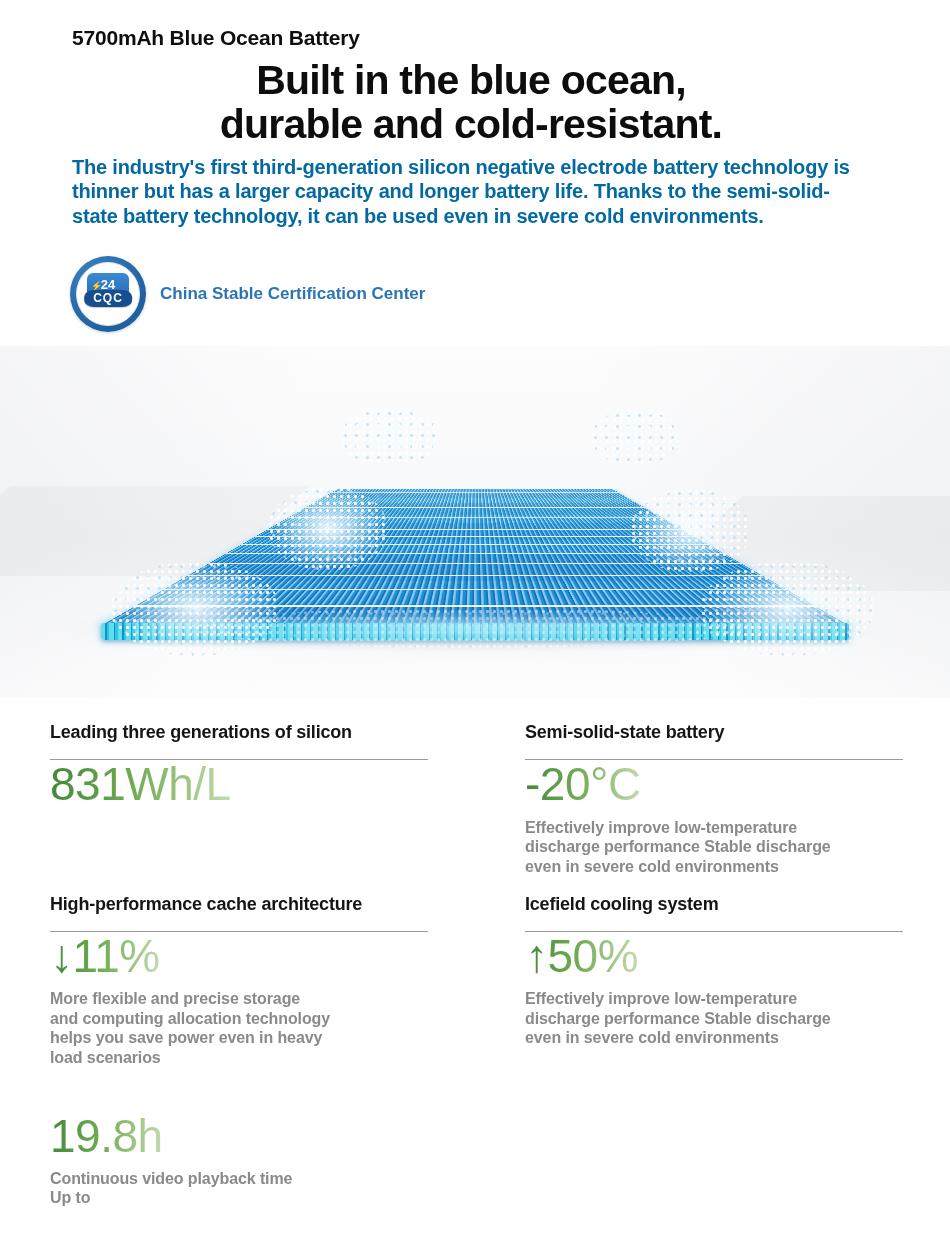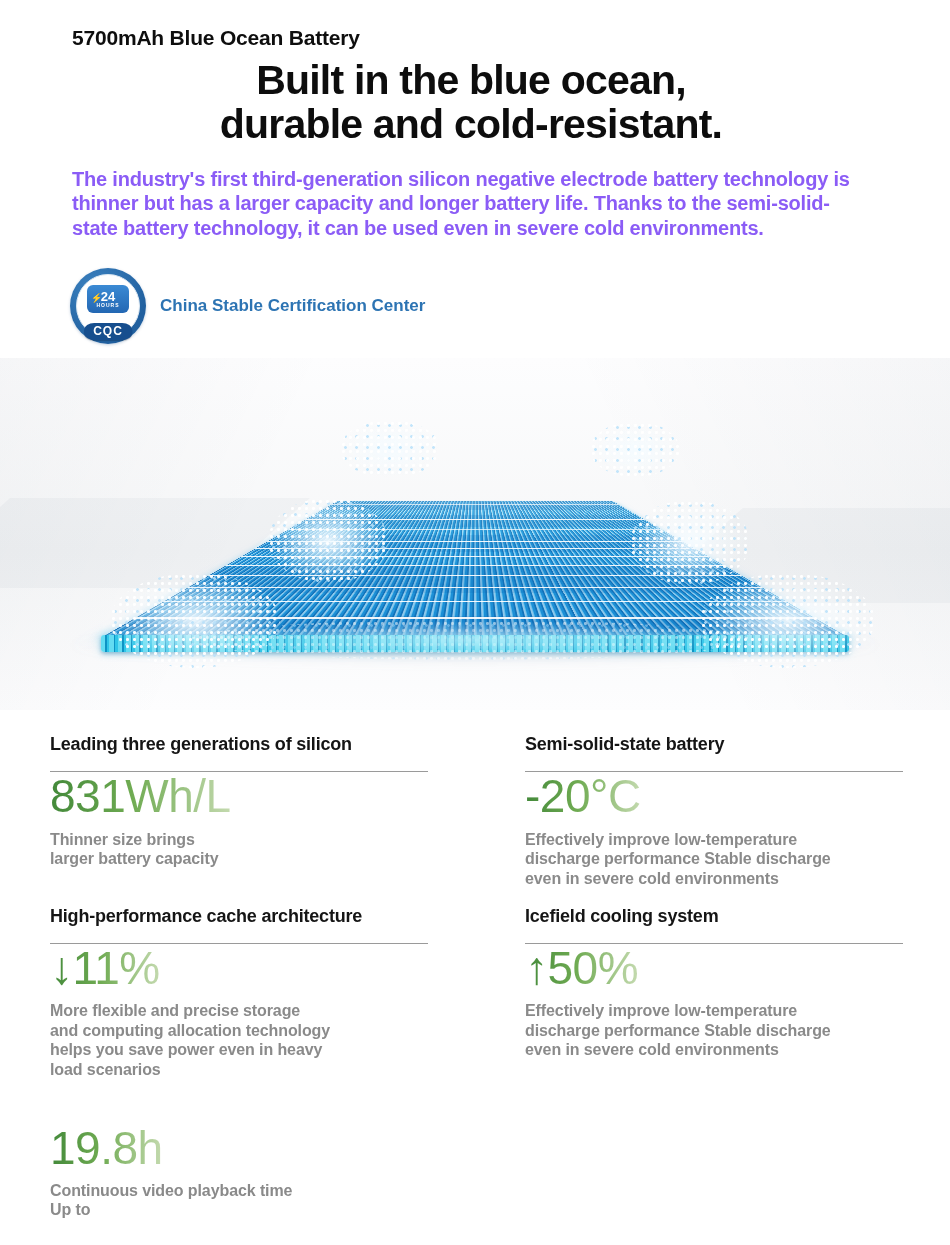--- a/index.html
+++ b/index.html
@@ -3,35 +3,35 @@
 <meta charset="utf-8">
 <style>
   * { margin:0; padding:0; box-sizing:border-box; }
   html,body { width:950px; background:#ffffff; font-family:"Liberation Sans", sans-serif; }
   body { height:1245px; overflow:hidden; color:#111; }
 
   
   .intro { padding:26px 80px 0 72px; }
   .eyebrow { font-size:21px; font-weight:bold; color:#0e0e0e; letter-spacing:-0.2px; }
   .main-title { margin-top:8px; font-size:41px; line-height:1.08; font-weight:bold; color:#0d0d0d; letter-spacing:-0.8px;text-align:center; }
-  .lead { margin-top:20px; max-width:800px; font-size:20px; line-height:1.23; font-weight:bold; color:#8b5cf6; letter-spacing:-0.2px; }
+  .lead { margin-top:8px; max-width:800px; font-size:20px; line-height:1.23; font-weight:bold; color:#0369a1; letter-spacing:-0.2px; }
 
   
   .cert { display:flex; align-items:center; gap:14px; margin:28px 0 0 70px; }
   .badge { position:relative; width:76px; height:76px; border-radius:50%;
            background:radial-gradient(circle at 35% 30%, #3f86c4, #21609f 70%); flex:0 0 auto;
            box-shadow:0 1px 3px rgba(20,70,130,.25); }
   .badge-inner { position:absolute; inset:6px; border-radius:50%; background:#fff; border:1px solid #dbe7f2; }
   .badge-chip { position:absolute; top:17px; left:50%; transform:translateX(-50%);
                 width:42px; height:28px; border-radius:6px; background:linear-gradient(180deg,#3b8ad4,#2367b3);
                 color:#fff; display:flex; flex-direction:column; align-items:center; justify-content:center; line-height:1; }
   .badge-chip .h24 { font-size:13px; font-weight:bold;text-align:center; }
   .badge-chip .hrs { font-size:5px; font-weight:bold; letter-spacing:1px; }
   .badge-bolt { position:absolute; left:4px; top:9px; font-size:9px; color:#fff; }
-  .badge-ribbon { position:absolute; bottom:4px; left:50%; transform:translateX(-50%);
+  .badge-ribbon { position:absolute; bottom:25px; left:50%; transform:translateX(-50%);
                   background:#164e8e; color:#fff; font-size:12px; font-weight:bold; letter-spacing:1px;
                   padding:1px 9px 2px; border-radius:10px / 7px; box-shadow:0 1px 1px rgba(0,0,0,.2); }
   .cert-text { display:flex; flex-direction:column; gap:2px; }
   .cert-org { font-size:17px; font-weight:bold; color:#2d74b3; }
   .cert-title { font-size:27px; font-weight:bold; color:#2d74b3; letter-spacing:-0.3px; }
 
   
   .hero { position:relative; height:352px; margin-top:14px; overflow:hidden;
           background:
             linear-gradient(115deg, rgba(0,20,40,0.03) 0%, rgba(0,20,40,0.0) 30%),
@@ -117,22 +117,20 @@
   <div class="frost" style="left:110px; top:215px; width:170px; height:95px;"></div>
   <div class="frost" style="left:700px; top:215px; width:175px; height:95px;"></div>
   <div class="frost" style="left:190px; top:262px; width:560px; height:40px; opacity:.55;"></div>
 </section>
 
 <section class="stats">
 
   <div class="stat">
     <div class="stat-heading">Leading three generations of silicon</div>
     <div class="stat-value">831Wh/L</div>
-    <div class="stat-desc">Thinner size brings
-larger battery capacity</div>
   </div>
 
   <div class="stat">
     <div class="stat-heading">Semi-solid-state battery</div>
     <div class="stat-value">-20°C</div>
     <div class="stat-desc">Effectively improve low-temperature
 discharge performance Stable discharge
 even in severe cold environments</div>
   </div>
 

